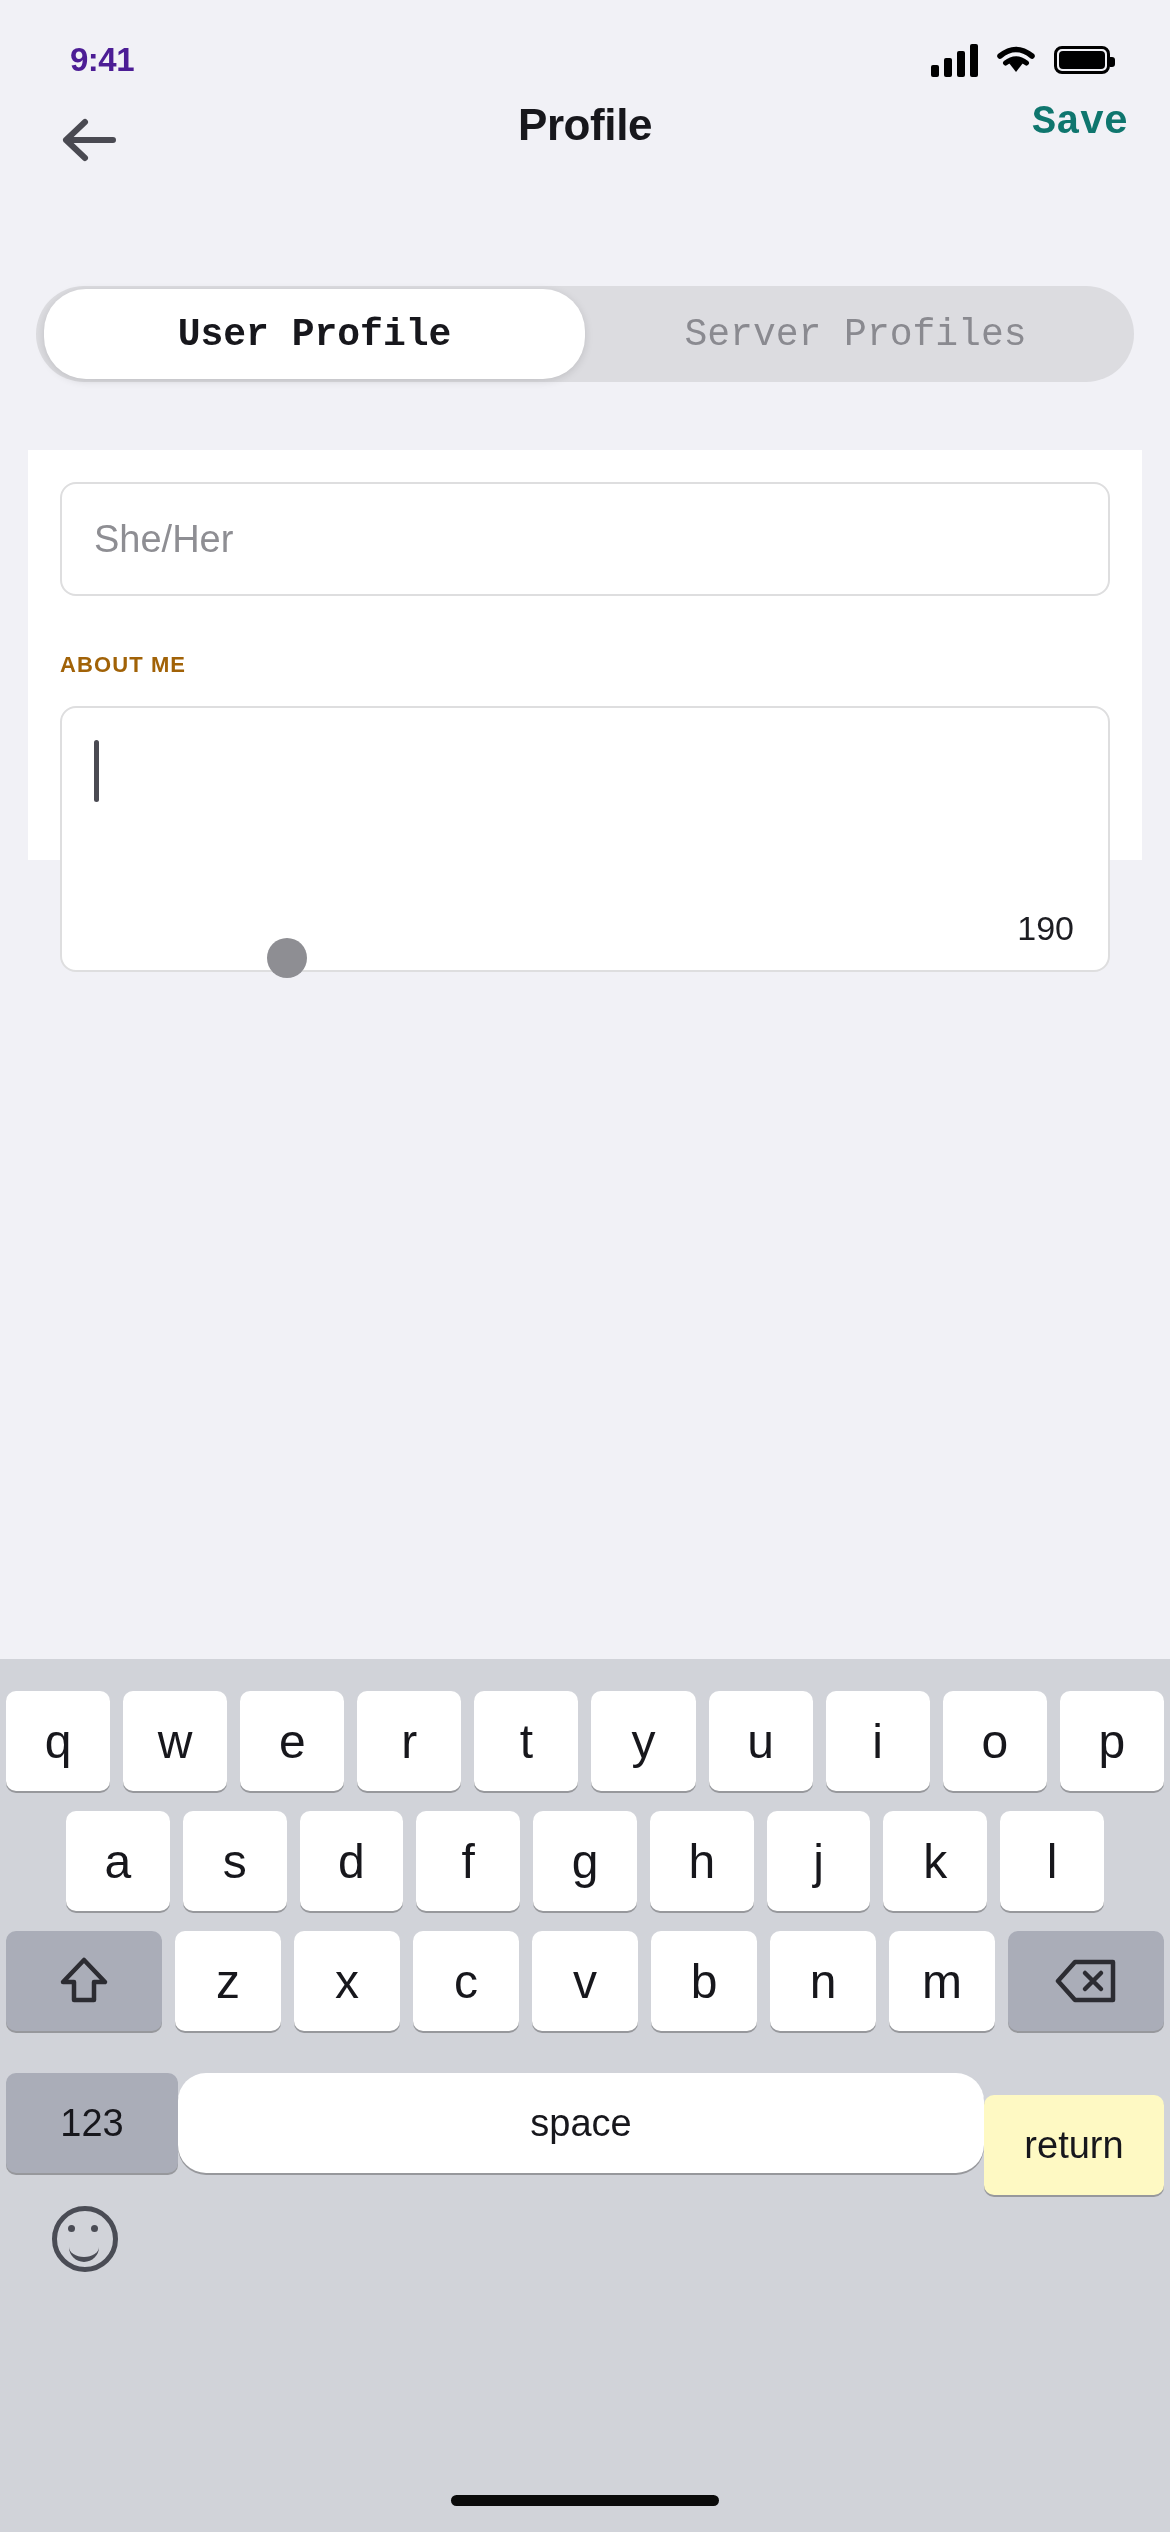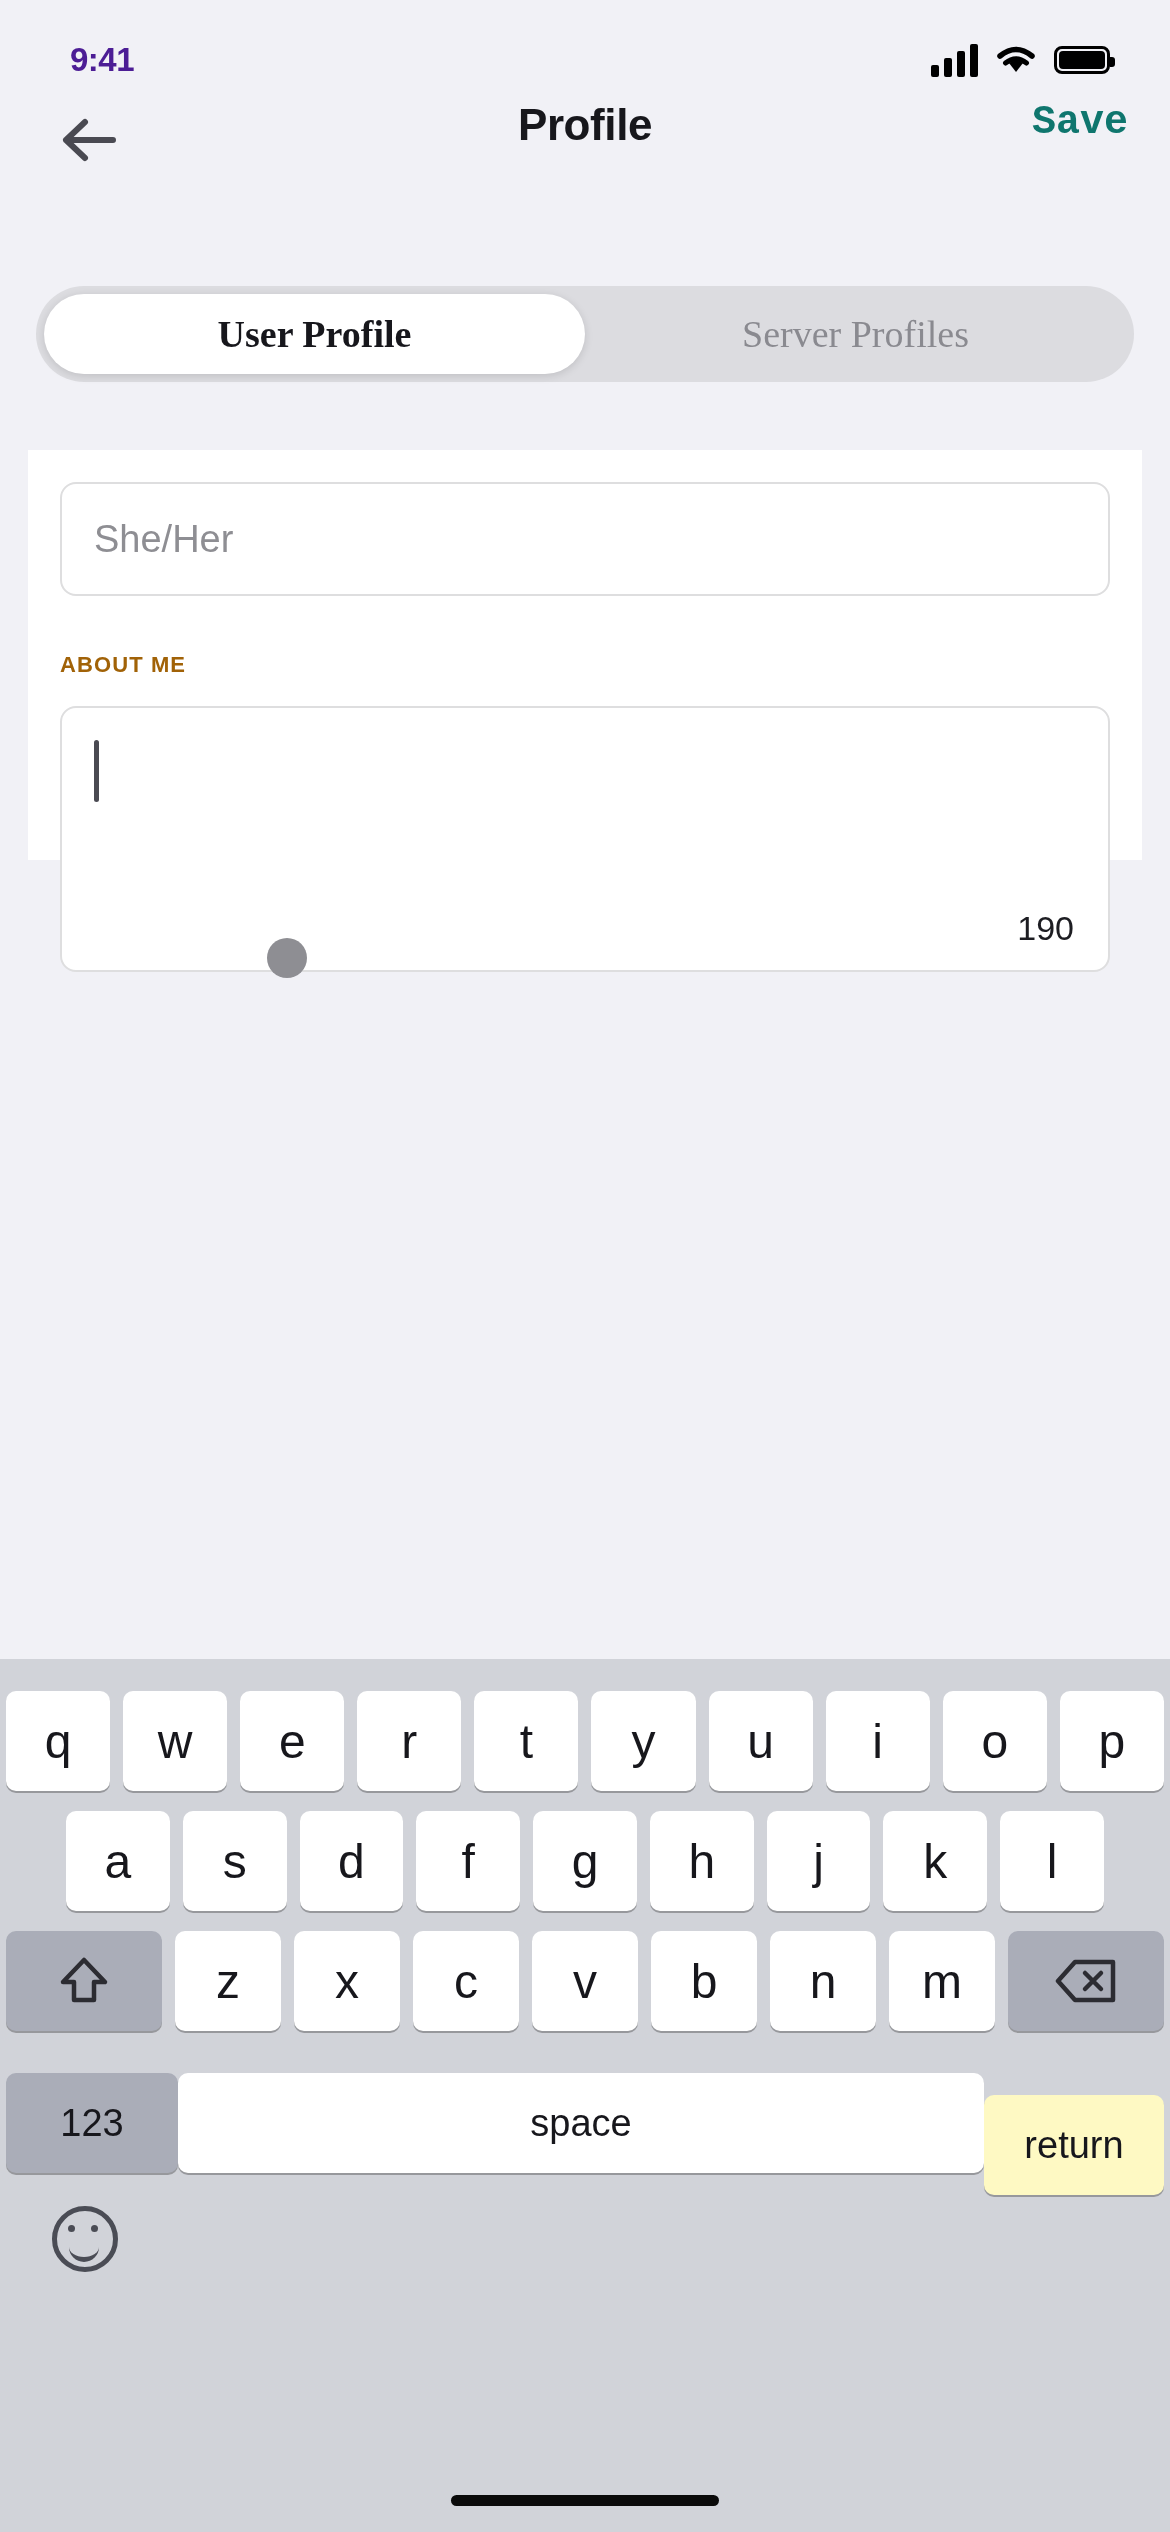--- a/index.html
+++ b/index.html
@@ -68,25 +68,25 @@
   }
 
   
   #tab-bar {
     position: absolute; top: 286px; left: 36px;
     width: 1098px; height: 96px;
     background: #dcdce0; border-radius: 48px;
     display: flex; align-items: center; padding: 8px;
   }
   .tab {
-    flex: 1; height: 80px; border-radius: 42px;
+    flex: 1; height: 90px; border-radius: 42px;
     display: flex; align-items: center; justify-content: center;
     font-size: 38px; cursor: pointer; border: none;
     background: transparent; color: #8a8a90;
-    font-family: Liberation Serif, serif;
+    font-family: Liberation Mono, monospace;
   }
   .tab.active {
     background: #ffffff; color: #17171c; font-weight: 600;
     box-shadow: 0 2px 8px rgba(0,0,0,0.13);
   }
 
   
   #form-card {
     position: absolute; top: 450px; left: 28px;
     width: 1114px; height: 410px;
@@ -157,21 +157,21 @@
     border-radius: 10px; border: none;
     box-shadow: 0 2px 0 rgba(0,0,0,0.28);
     display: flex; align-items: center; justify-content: center;
     font-size: 48px; color: #17171c; cursor: pointer;
     font-family: "Liberation Sans", sans-serif;
     flex: 1;
   }
   .key.shift { flex: 0 0 156px; background: #aaadb8; }
   .key.backspace { flex: 0 0 156px; background: #aaadb8; }
   .key.num { flex: 0 0 172px; background: #aaadb8; font-size: 38px; }
-  .key.space { flex: 1; background: #ffffff; font-size: 38px; }
+  .key.space { flex: 1; background: #ffffff; font-size: 38px; border-radius: 28px; }
   .key.return { flex: 0 0 180px; background: #fef9c3; font-size: 38px; margin-top: 44px; }
 
   #kb-row-4 { padding: 0 6px; gap: 0; }
 
   #emoji-row {
     position: absolute; top: 520px; left: 0;
     width: 1170px; height: 120px;
     display: flex; align-items: center; padding-left: 52px;
   }
   #emoji-button {

